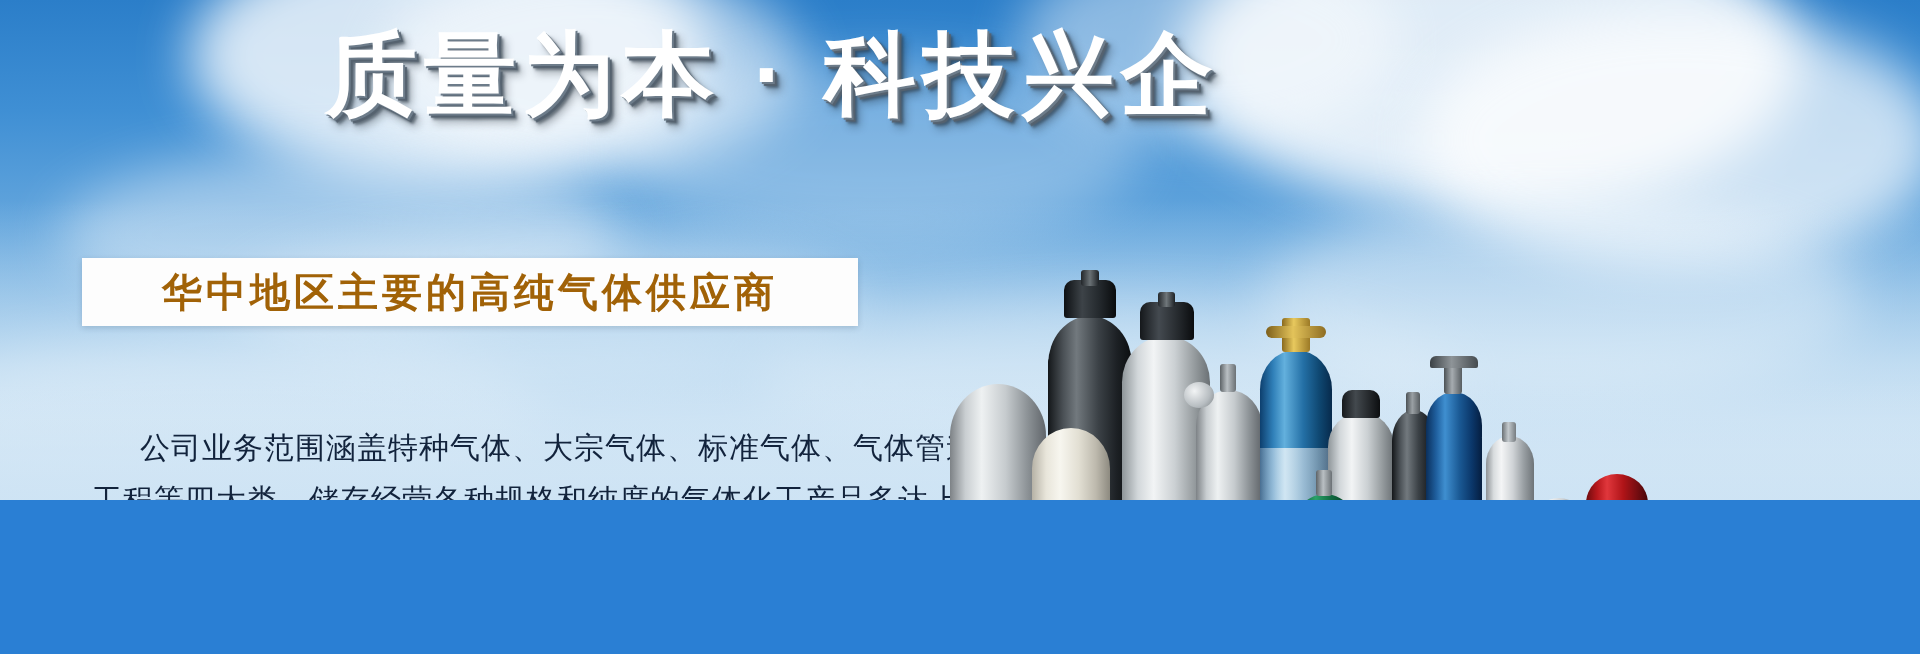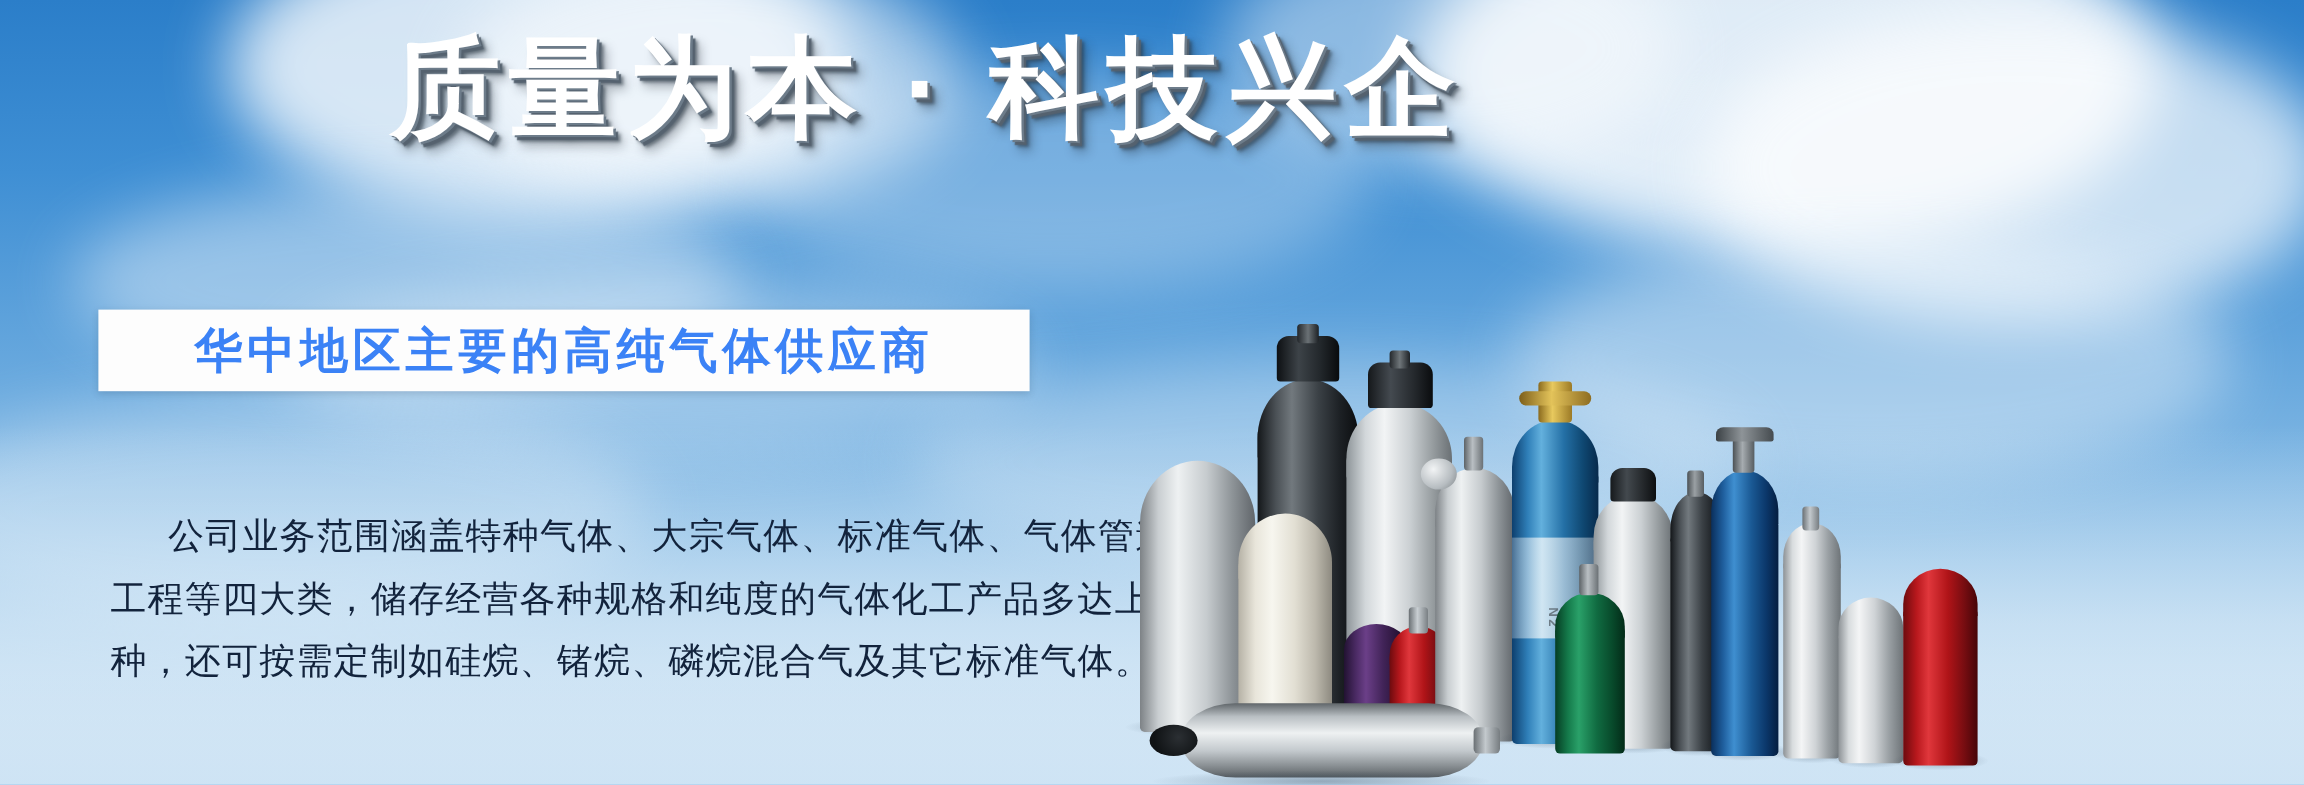--- a/index.html
+++ b/index.html
@@ -1,21 +1,21 @@
 <!DOCTYPE html>
 <html><head>
 <meta charset="utf-8">
 <style>
   * { margin:0; padding:0; box-sizing:border-box; }
   html,body { width:1920px; height:654px; overflow:hidden; }
   body { font-family:"Liberation Sans", sans-serif; background:#2a7fd4; }
 
   #banner{
     position:relative;
-    width:1920px; height:654px;
+    width:1920px; height:500px;
     overflow:hidden;
     
     background:
       linear-gradient(180deg,#2b7ec9 0%, #3f8fd4 22%, #69a9de 48%, #8fc0e7 68%, #b2d4ef 84%, #cfe3f4 100%);
     text-decoration: underline;
   }
 
   
   .cloudwrap{position:absolute; inset:0; overflow:hidden;}
   .cl{position:absolute; border-radius:50%; background:#ffffff; filter:blur(26px); }
@@ -71,21 +71,21 @@
   .callout{
     position:absolute; left:82px; top:258px;
     width:776px; height:68px;
     background:#fdfdfd;
     box-shadow:0 2px 6px rgba(20,50,80,.18);
     display:flex; align-items:center; justify-content:center;
   }
   .callout-text{
     font-family:"DejaVu Sans", sans-serif;
     font-size:40px; font-weight:700;
-    color:#3b82f6;
+    color:#a16207;
     letter-spacing:4px;
     white-space:nowrap;
   }
 
   
   .para{
     position:absolute; left:92px; top:422px;
     width:790px;
     font-family:"Liberation Serif", serif;
     font-size:30px;

